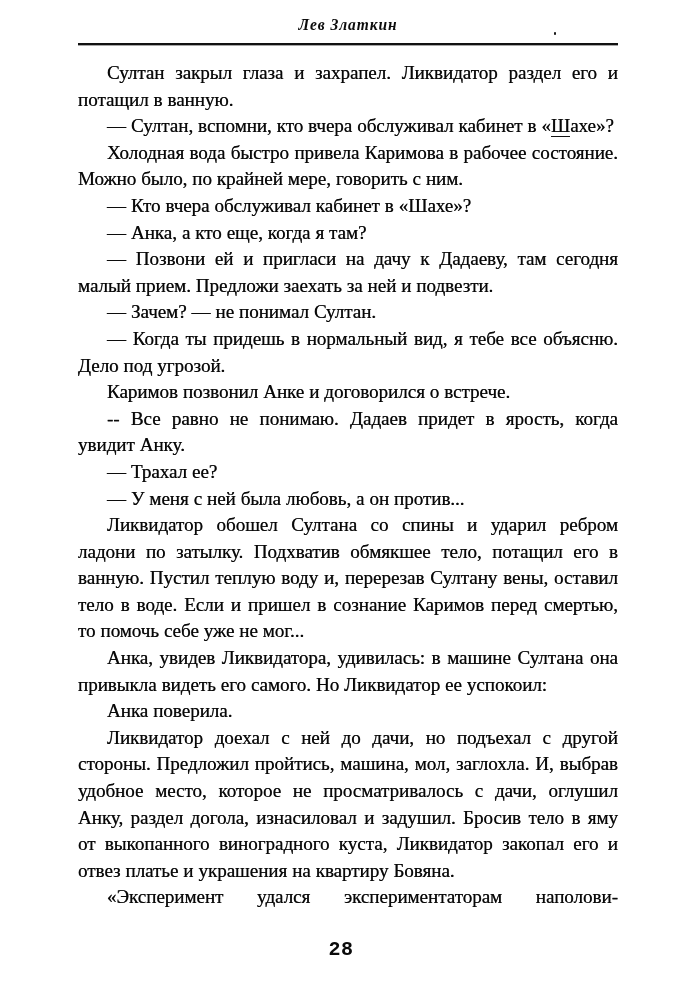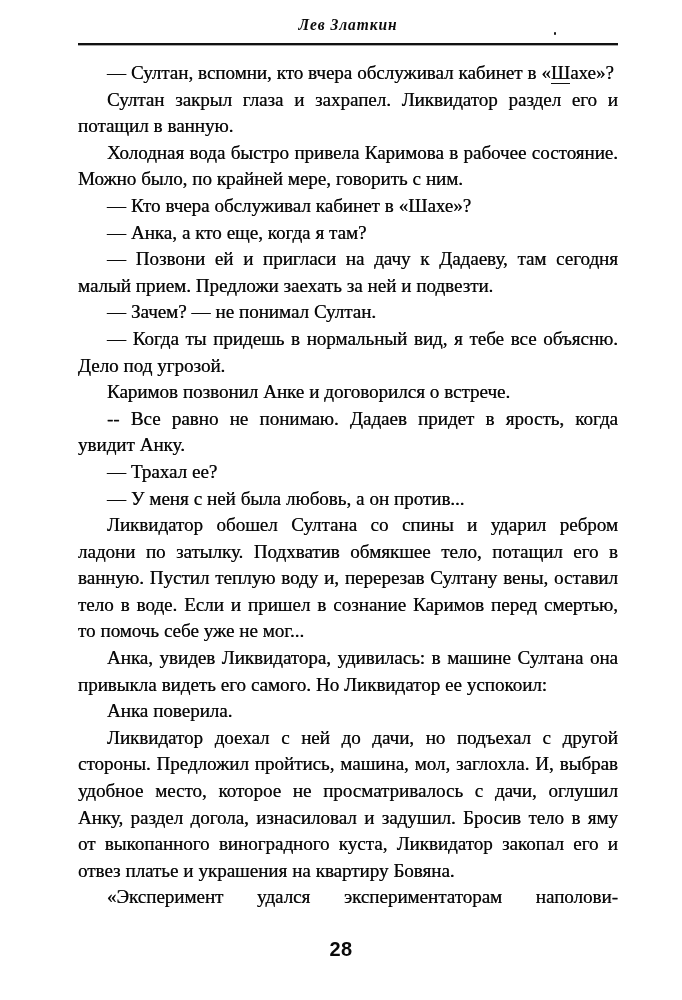--- a/index.html
+++ b/index.html
@@ -105,44 +105,44 @@
 
   
   .folio {
     position: absolute;
     left: 0;
     right: 0;
     top: 938px;
     text-align: center;
   }
   .folio-number {
-    font-family: Liberation Sans, sans-serif;
+    font-family: Liberation Mono, monospace;
     font-size: 20px;
     font-weight: bold;
     letter-spacing: 0.5px;
     color: #0a0a0a;
   }
 </style>
 </head>
 <body>
 
 <div class="page">
 
   <div class="running-head">
     <span class="running-head-title">Лев Златкин</span>
   </div>
 
   <div class="header-rule"></div>
   <div class="speck"></div>
 
   <div class="text-block">
 
+    <p class="para">Султан закрыл глаза и захрапел. Ликвидатор раздел его и потащил в ванную.</p>
+
     <p class="para">— Султан, вспомни, кто вчера обслуживал кабинет в «<span class="underline-artifact">Ш</span>ахе»?</p>
-
-    <p class="para">Султан закрыл глаза и захрапел. Ликвидатор раздел его и потащил в ванную.</p>
 
     <p class="para">Холодная вода быстро привела Каримова в рабочее состояние. Можно было, по крайней мере, говорить с ним.</p>
 
     <p class="para">— Кто вчера обслуживал кабинет в «Шахе»?</p>
 
     <p class="para">— Анка, а кто еще, когда я там?</p>
 
     <p class="para">— Позвони ей и пригласи на дачу к Дадаеву, там сегодня малый прием. Предложи заехать за ней и подвезти.</p>
 
     <p class="para">— Зачем? — не понимал Султан.</p>

